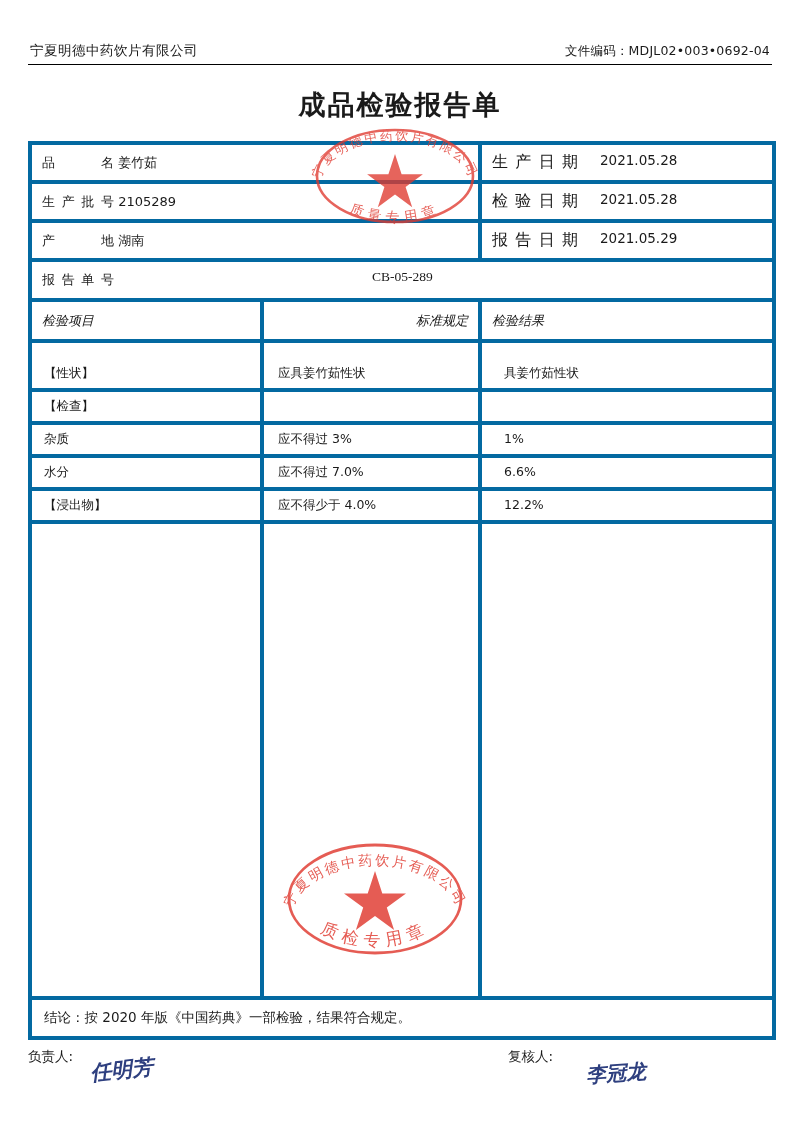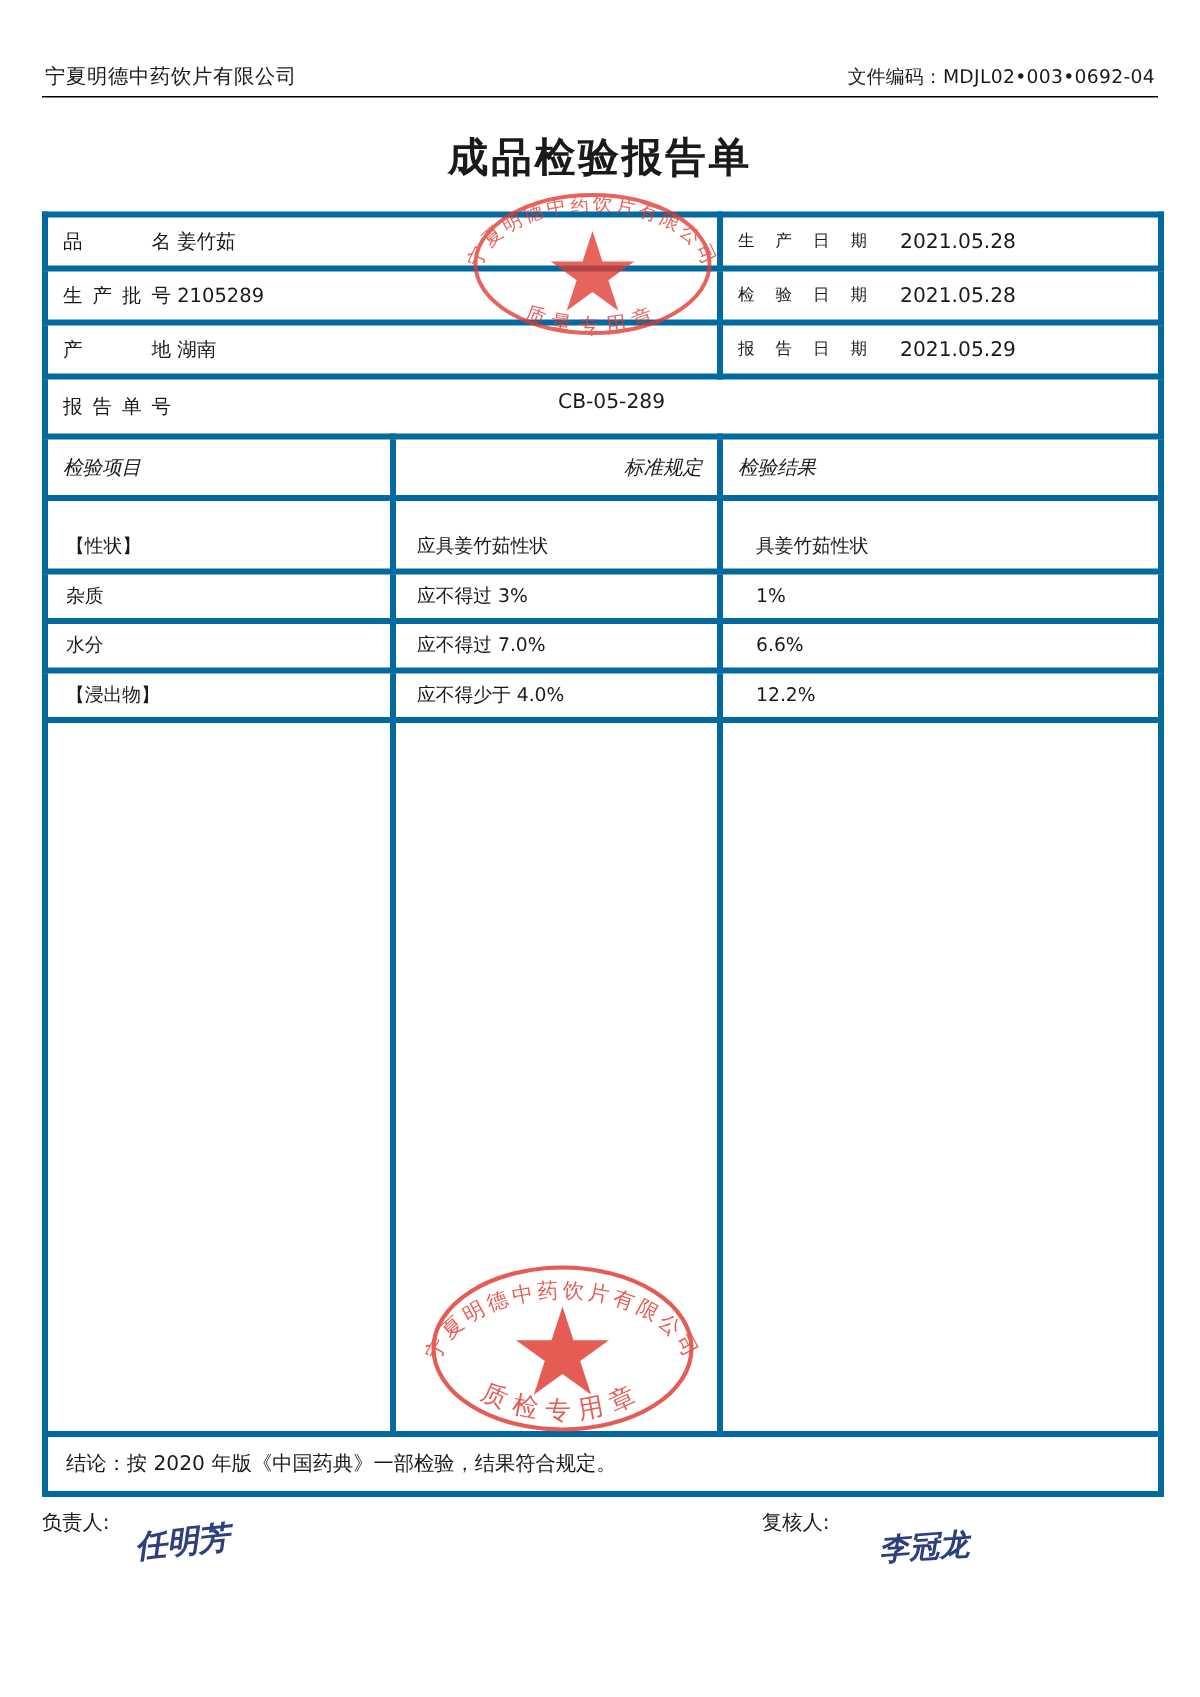--- a/index.html
+++ b/index.html
@@ -71,21 +71,21 @@
     width: 72px;
     text-align: justify;
     text-align-last: justify;
     font-size: 13px;
   }
   .lbl2 {
     display: inline-block;
     width: 82px;
     text-align: justify;
     text-align-last: justify;
-    font-size: 11px;
+    font-size: 16px;
   }
   .val {
     font-size: 13px;
   }
   .date-val { font-size: 13.5px; }
 
   .report-no-cell .cell { position: relative; }
   .report-no-value {
     position: absolute;
     left: 340px;
@@ -239,21 +239,21 @@
           </td>
           <td>
             <div class="cell" style="display:flex;">
               <span class="lbl2" style="width:86px;">报告日期</span>
               <span class="date-val" style="margin-left:22px;">2021.05.29</span>
             </div>
           </td>
         </tr>
         <tr class="report-no-cell">
           <td colspan="3">
-            <div class="cell" style="padding:9px 10px;">
+            <div class="cell" style="padding:9px 10px;font-family:Liberation Serif, serif;">
               <span class="lbl">报告单号</span>
               <span class="report-no-value">CB-05-289</span>
             </div>
           </td>
         </tr>
 
         <tr class="colhead">
           <td>
             <div class="cell ch-1">检验项目</div>
           </td>
@@ -267,20 +267,31 @@
 
         <tr class="grid-row first">
           <td class="c1">
               <div class="cell">【性状】</div>
             </td>
           <td class="c2">
               <div class="cell">应具姜竹茹性状</div>
             </td>
           <td class="c3">
               <div class="cell">具姜竹茹性状</div>
+            </td>
+        </tr>
+        <tr class="grid-row">
+          <td class="c1">
+              <div class="cell">【检查】</div>
+            </td>
+          <td class="c2">
+              <div class="cell">&nbsp;</div>
+            </td>
+          <td class="c3">
+              <div class="cell">&nbsp;</div>
             </td>
         </tr>
         <tr class="grid-row">
           <td class="c1">
               <div class="cell">杂质</div>
             </td>
           <td class="c2">
               <div class="cell">应不得过 3%</div>
             </td>
           <td class="c3">

